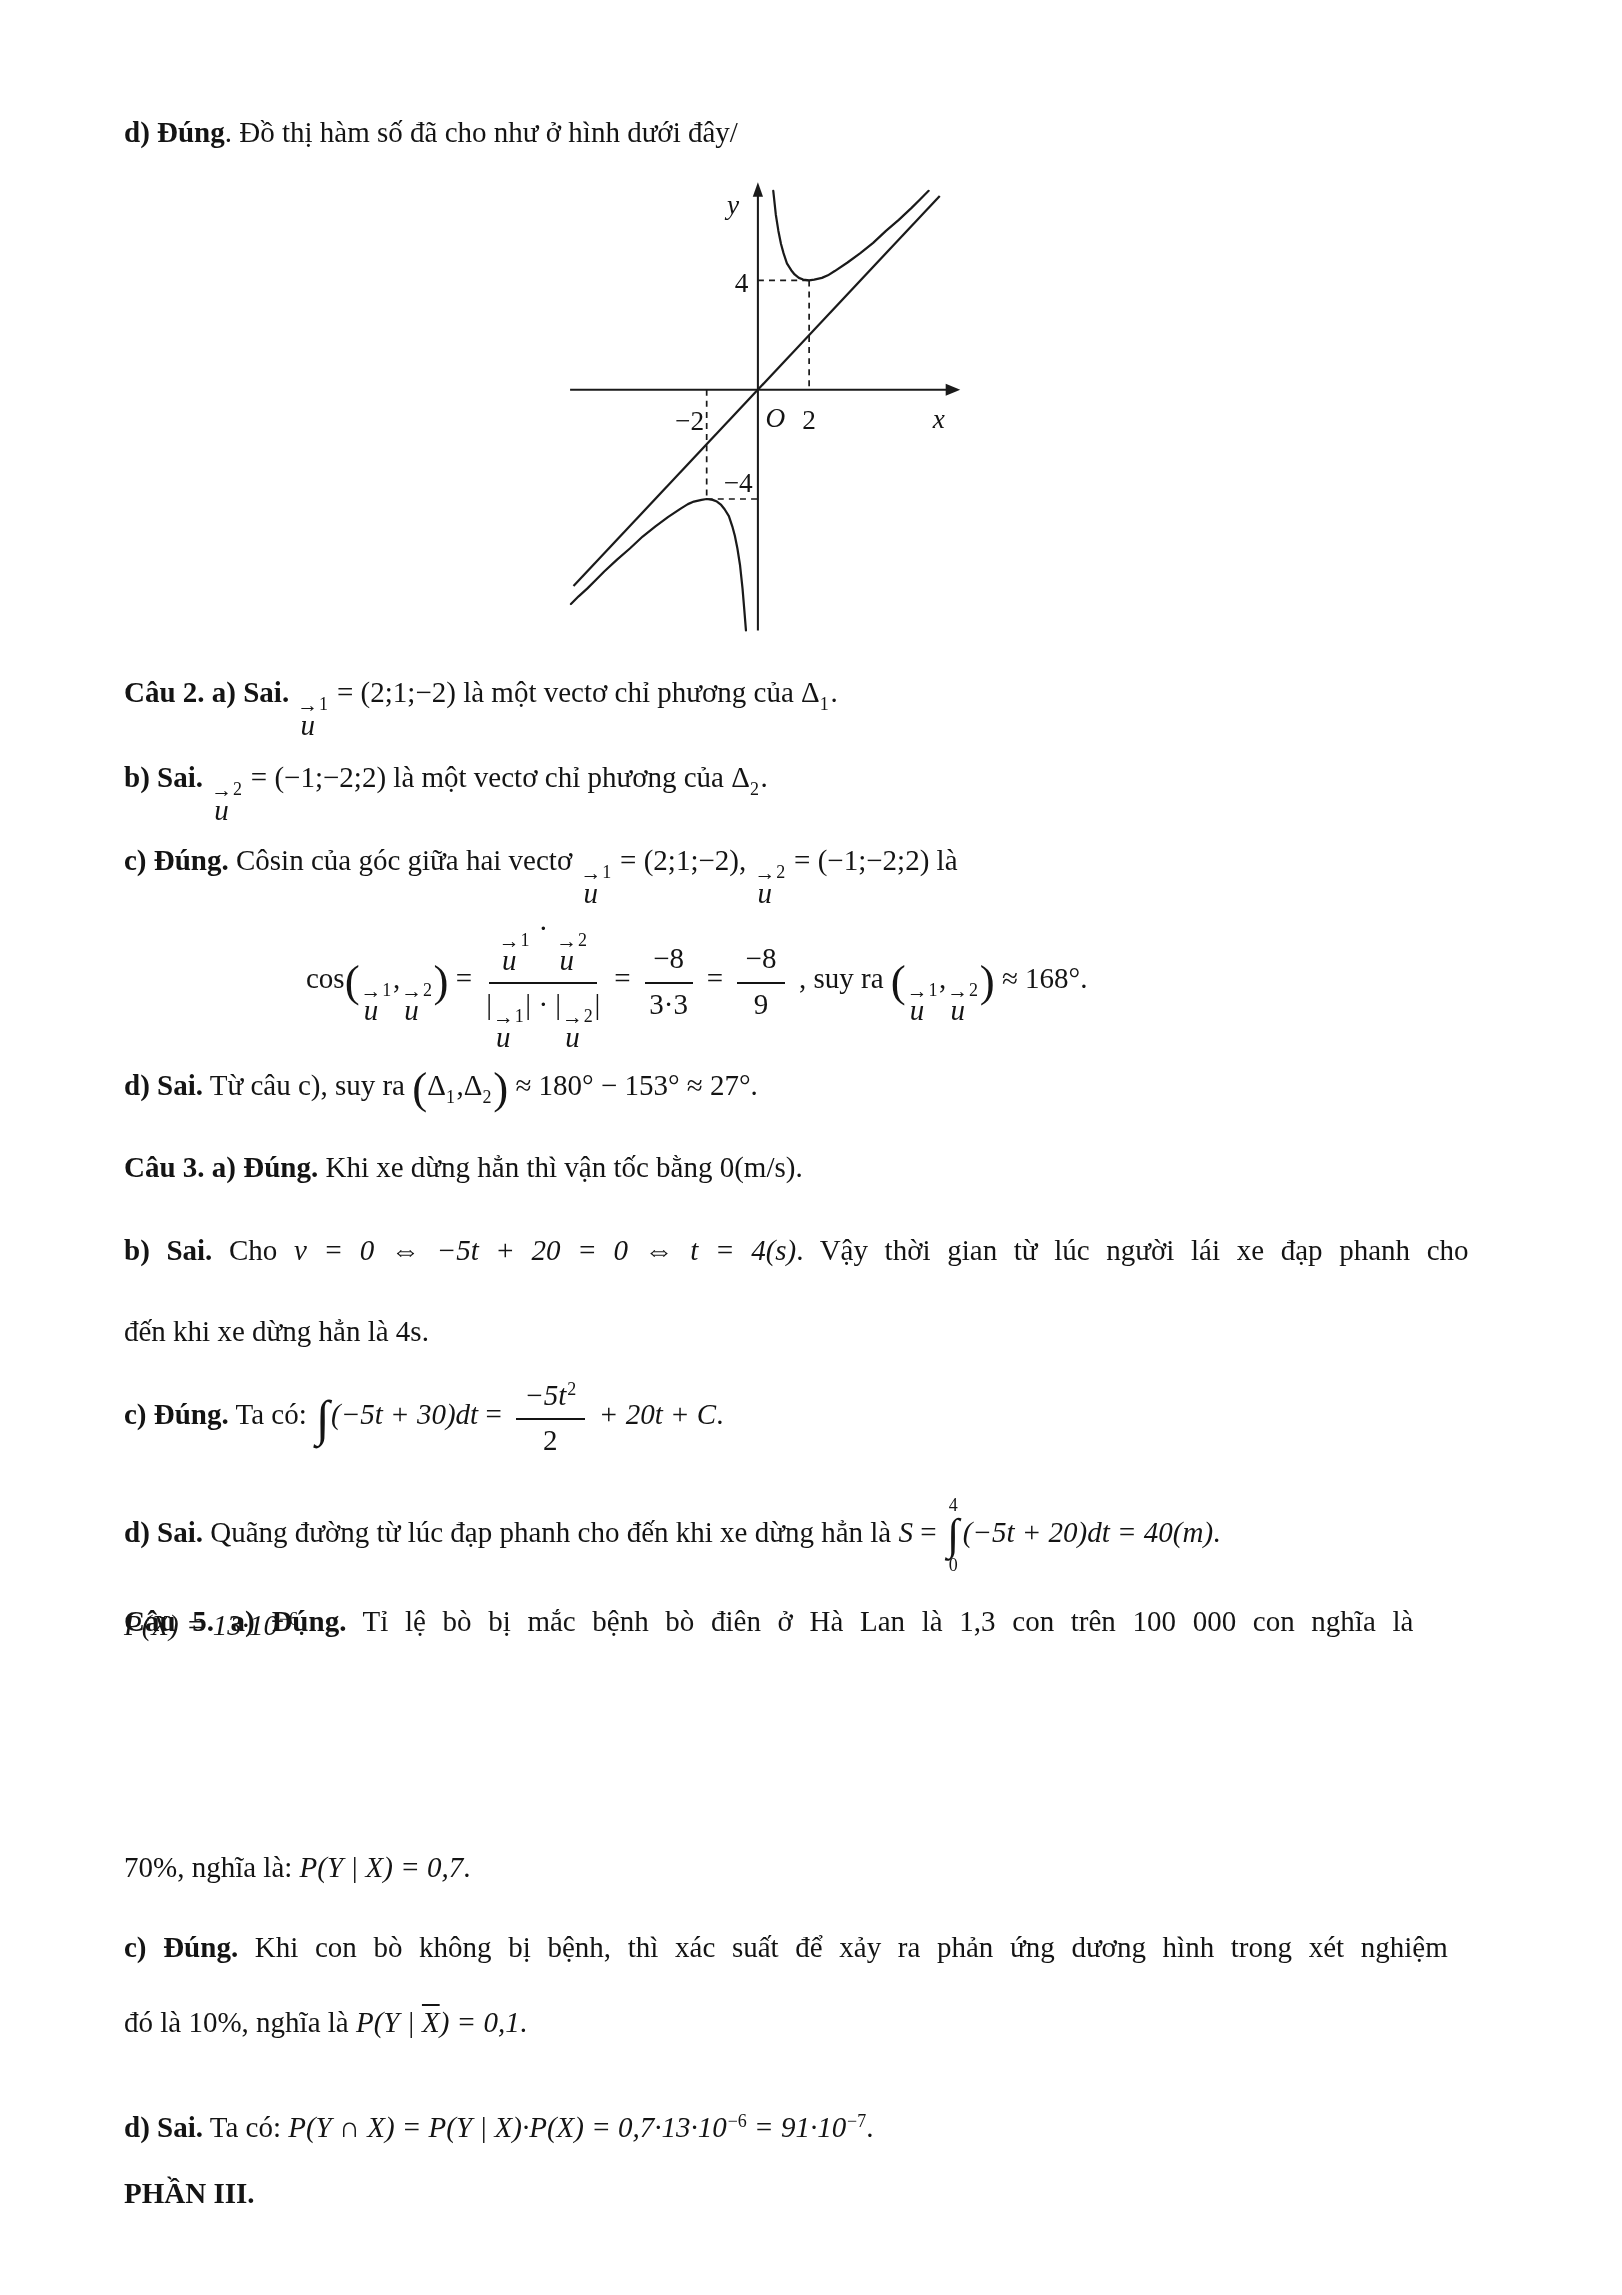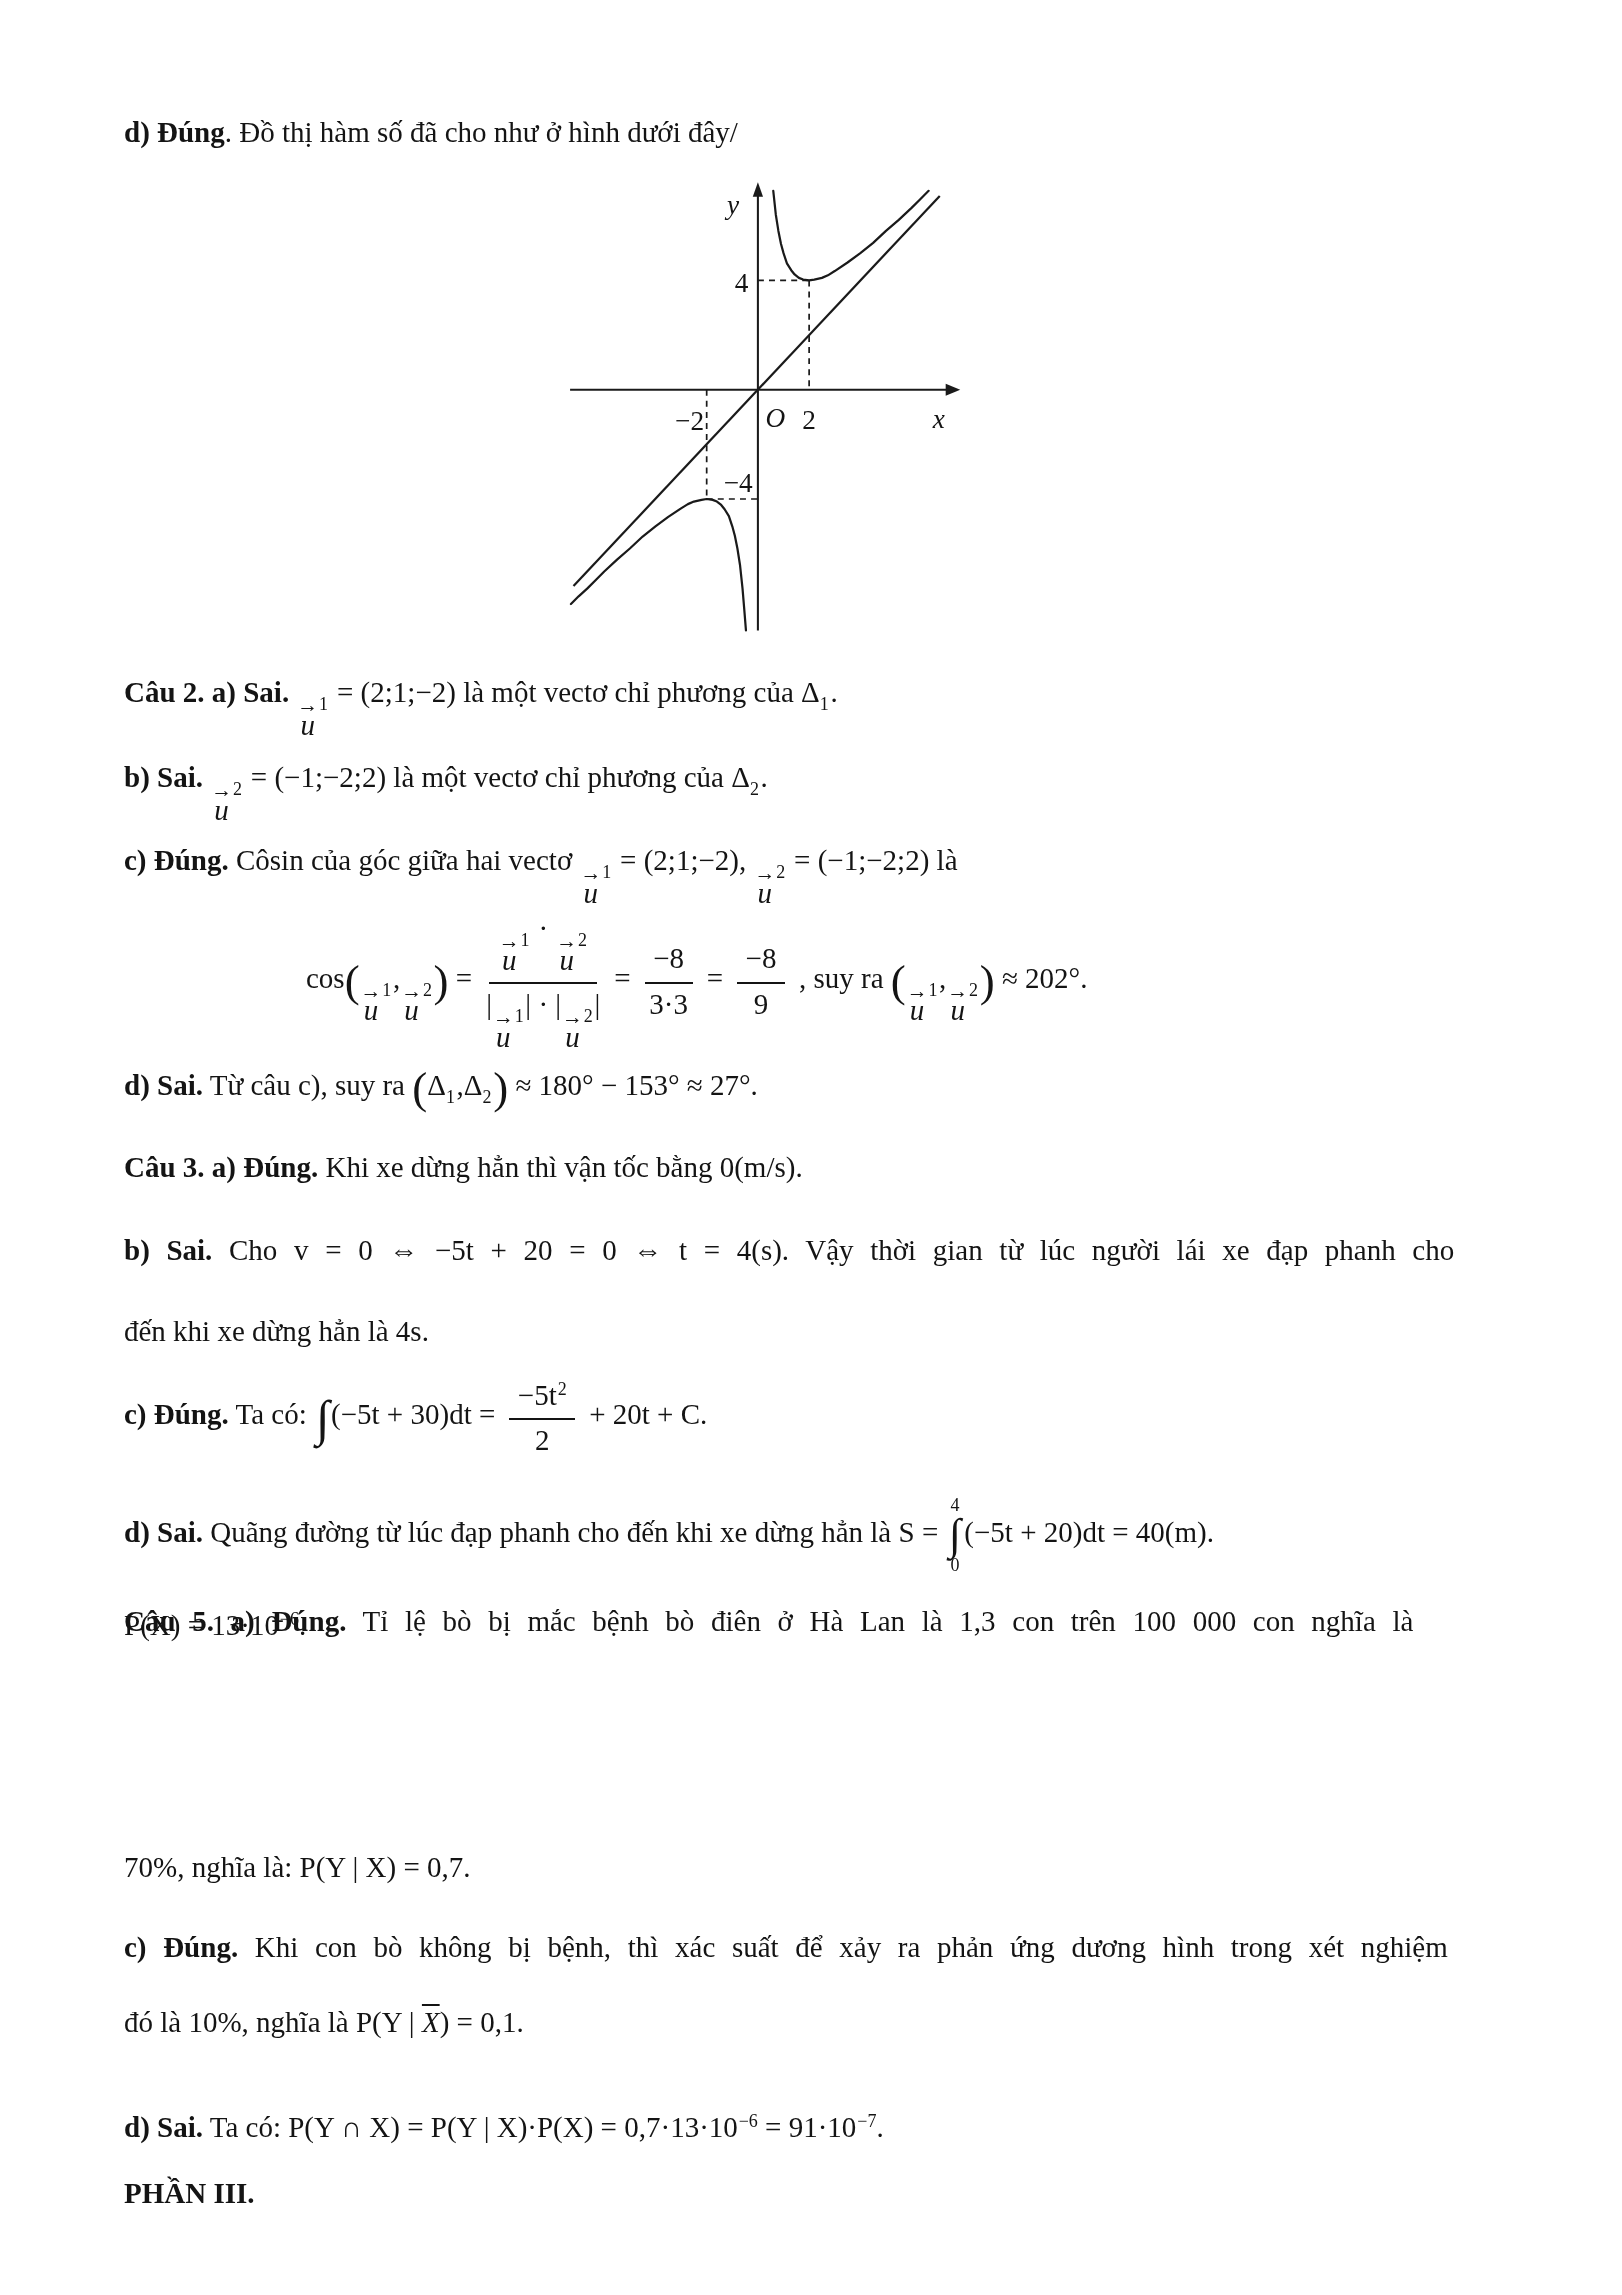--- a/index.html
+++ b/index.html
@@ -4,21 +4,21 @@
 <style>
   html,body{margin:0;padding:0;background:#ffffff;}
   body{
     width:1623px;height:2295px;position:relative;
     font-family:"Liberation Serif","DejaVu Serif",serif;
     font-size:29px;color:#141414;
   }
   .page{position:absolute;inset:0;padding-left:40px;}
   .line{position:absolute;left:124px;white-space:nowrap;line-height:39px;}
   .b{font-weight:bold;}
-  .m{}
+  .m{font-style:italic;}
   .w{word-spacing:9.4px;}
   
   .vec{display:inline-flex;flex-direction:column;align-items:center;line-height:1;vertical-align:-0.28em;margin:0 0.9px;}
   .vec .ar{font-size:0.72em;line-height:0.55;transform:translateY(0.1em);}
   .vec .lt{font-style:italic;line-height:1.05;}
   .ss{font-size:18px;vertical-align:-0.45em;margin-right:1.7px;}
   .sup{font-size:18px;vertical-align:0.55em;margin-left:0.9px;}
   
   .frac{display:inline-flex;flex-direction:column;align-items:center;vertical-align:middle;margin:0 6.8px;line-height:1.15;}
   .frac .num{border-bottom:2.6px solid #141414;padding:1.7px 8.5px 6px;text-align:center;}
@@ -141,21 +141,21 @@
         <span class="den">9</span>
       </span>
     <span>, suy ra</span>
     <span class="bp">(</span><span class="vec">
         <span class="ar">→</span>
         <span class="lt">u</span>
       </span><span class="ss">1</span><span>,</span><span class="vec">
         <span class="ar">→</span>
         <span class="lt">u</span>
       </span><span class="ss">2</span><span class="bp">)</span>
-    <span>≈ 202°.</span>
+    <span>≈ 168°.</span>
   </div>
 
   <div class="line" style="top:1066px">
     <span class="b">d) Sai.</span>
     <span>Từ câu c), suy ra</span>
     <span class="bp">(</span><span>Δ</span><span class="ss">1</span><span>,</span><span>Δ</span><span class="ss">2</span><span class="bp">)</span>
     <span>≈ 180° − 153° ≈ 27°.</span>
   </div>
 
   <div class="line" style="top:1148px">

